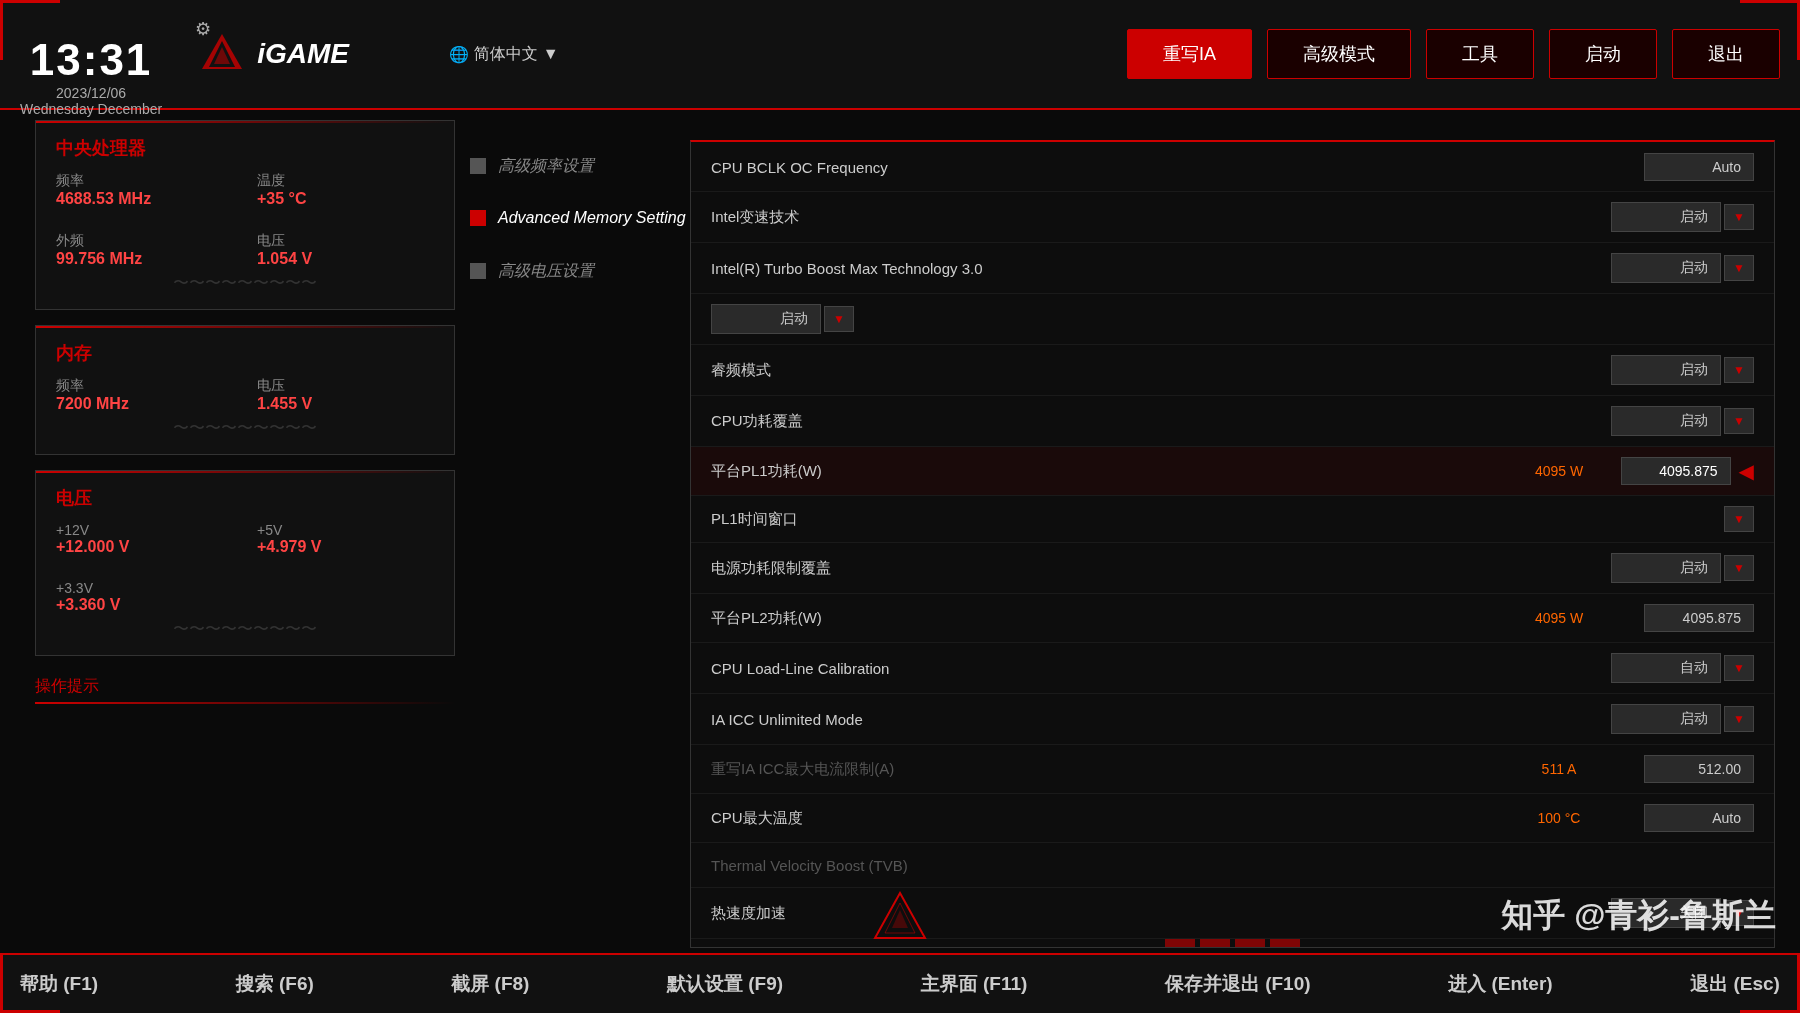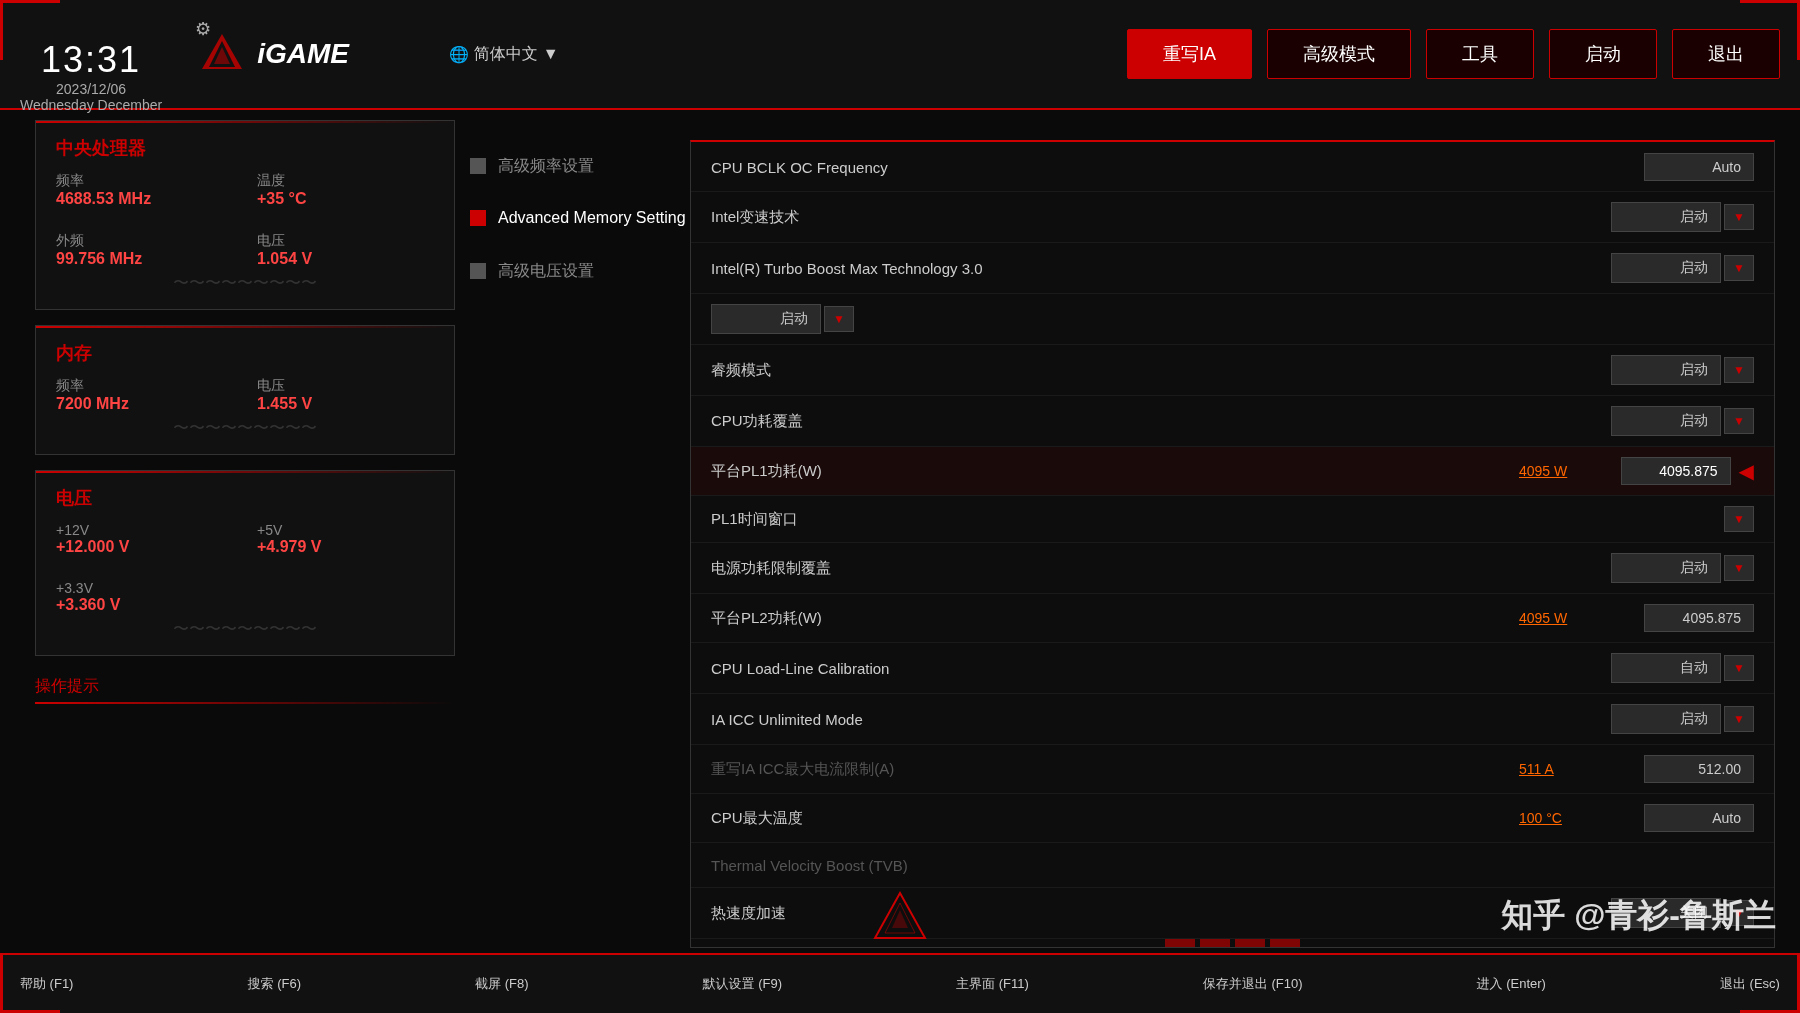--- a/index.html
+++ b/index.html
@@ -45,23 +45,23 @@
       gap: 20px;
     }
 
     .clock-section {
       display: flex;
       flex-direction: column;
       align-items: center;
     }
 
     .time-display {
-      font-size: 36px;
+      font-size: 44px;
       color: #ffffff;
-      font-weight: normal;
+      font-weight: bold;
       letter-spacing: 2px;
       margin-top: 44px;
     }
 
     .date-display {
       font-size: 14px;
       color: #aaaaaa;
       text-align: center;
     }
 
@@ -192,20 +192,21 @@
 
     
     .middle-panel {
       position: absolute;
       top: 150px;
       left: 470px;
       width: 220px;
       display: flex;
       flex-direction: column;
       gap: 20px;
+      font-style: italic;
     }
 
     .side-nav-item {
       display: flex;
       align-items: flex-start;
       gap: 12px;
       cursor: pointer;
       padding: 5px 0;
     }
 
@@ -277,22 +278,21 @@
 
     .setting-name.dimmed {
       color: #555555;
     }
 
     .setting-unit {
       color: #ff6600;
       font-size: 14px;
       margin-right: 15px;
       min-width: 80px;
-      text-align: left;
-      text-decoration: underline;
+      text-align: center;
     }
 
     .setting-control {
       display: flex;
       align-items: center;
       gap: 3px;
       min-width: 140px;
       justify-content: flex-end;
     }
 
@@ -340,22 +340,23 @@
     }
 
     .bottom-items {
       display: flex;
       justify-content: space-between;
       width: 100%;
     }
 
     .bottom-item {
       color: #cccccc;
-      font-size: 13px;
+      font-size: 19px;
       cursor: pointer;
+      font-weight: bold;
     }
 
     
     .watermark {
       position: absolute;
       bottom: 75px;
       right: 24px;
       color: #ffffff;
       font-size: 32px;
       font-weight: bold;

